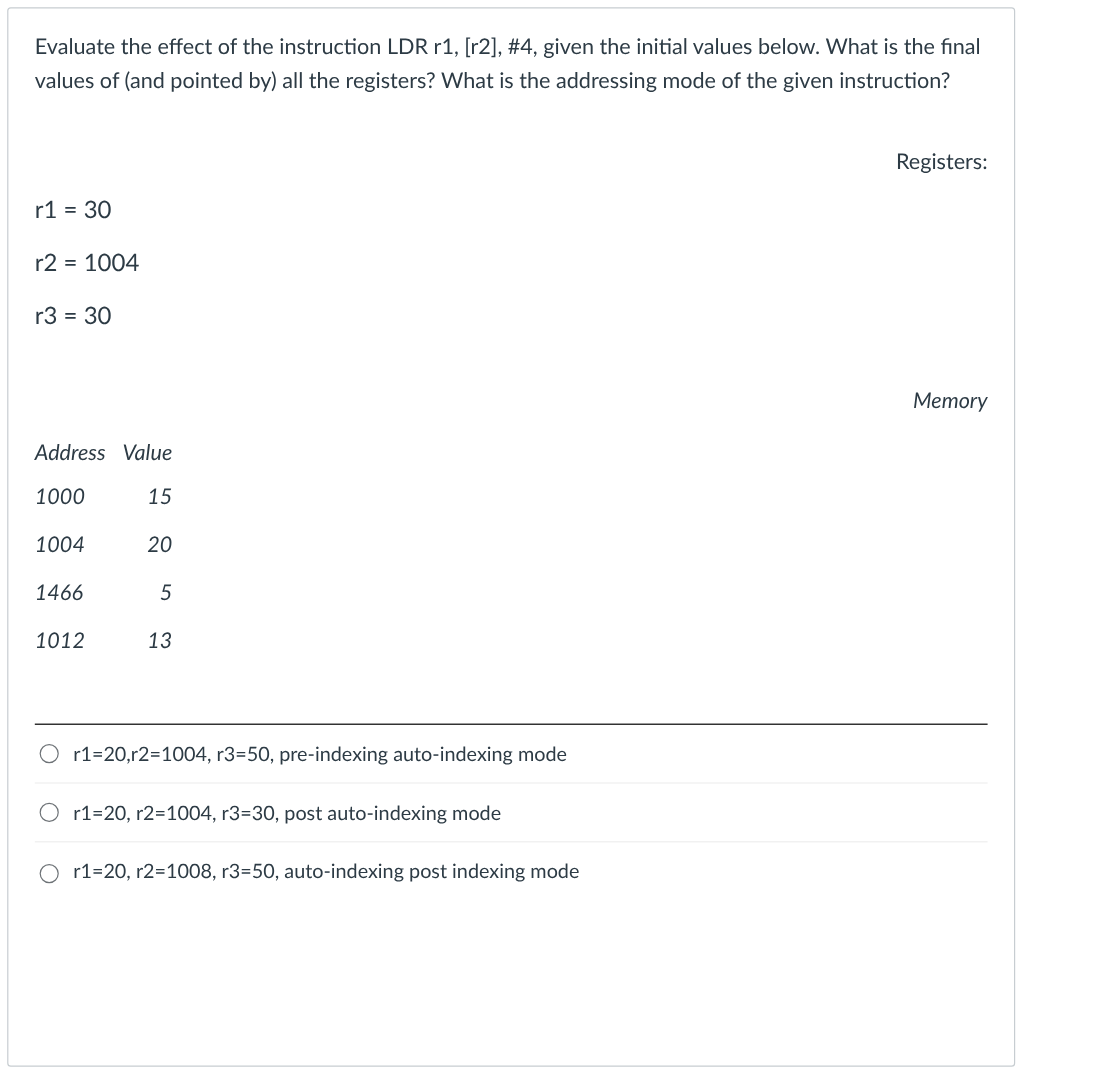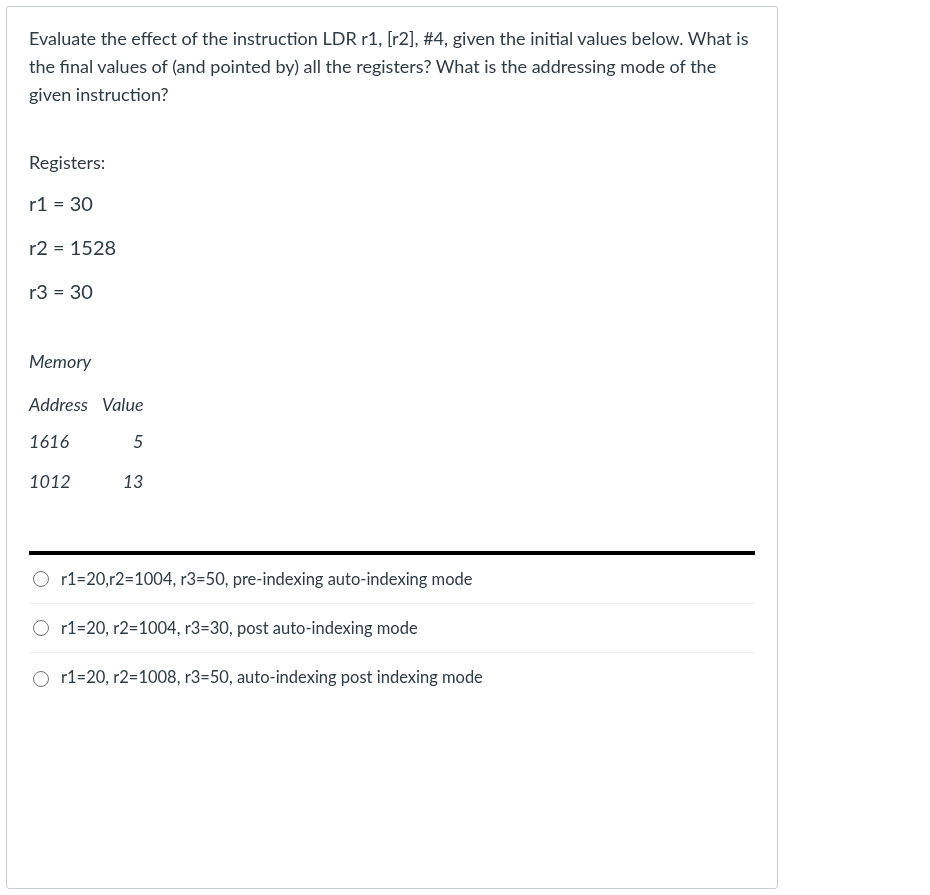--- a/index.html
+++ b/index.html
@@ -10,32 +10,33 @@
     background: #fff;
     color: #2d3b45;
     width: 930px;
     height: 895px;
   }
   .question-card {
     border: 1px solid #c7cdd1;
     border-radius: 3px;
     margin: 6px;
     padding: 18px 22px 10px 22px;
-    width: 772px;
+    width: 840px;
     height: 883px;
   }
   .question-text {
     font-size: 18px;
     line-height: 1.55;
     margin-bottom: 40px;
   }
   .section-label {
     font-size: 18px;
     line-height: 1.5;
     margin-bottom: 12px;
+    text-align: right;
   }
   .reg-line {
     font-size: 20px;
     line-height: 1.5;
     margin-bottom: 14px;
   }
   .mem-section { margin-top: 42px; font-style: italic; }
   .mem-table {
     border-collapse: collapse;
     margin-top: 10px;
@@ -46,21 +47,21 @@
     text-align: center;
     padding: 6px 14px 6px 0;
   }
   .mem-table th.vcol { text-align: left; padding-right: 0; }
   .mem-table td {
     padding: 9px 14px 9px 0;
   }
   .mem-table td.vcol { text-align: right; padding-right: 0; }
   .answers {
     margin-top: 50px;
-    border-top: 4px solid #000000;
+    border-top: 1px solid #000000;
   }
   .answer-row {
     border-bottom: 1px solid #eee;
     padding: 14px 4px;
     display: flex;
     align-items: center;
     font-size: 16.5px;
     cursor: pointer;
   }
   .answer-row:last-child { border-bottom: none; align-items: flex-end; }
@@ -76,36 +77,44 @@
 </head>
 <body>
 
 <div class="question-card">
 
   <div class="question-text">Evaluate the effect of the instruction LDR r1, [r2], #4, given the initial values below. What is the final values of (and pointed by) all the registers? What is the addressing mode of the given instruction?</div>
 
   <div>
     <div class="section-label">Registers:</div>
     <div class="reg-line">r1 = 30</div>
-    <div class="reg-line">r2 = 1528</div>
+    <div class="reg-line">r2 = 1004</div>
     <div class="reg-line">r3 = 30</div>
   </div>
 
   <div class="mem-section">
     <div class="section-label">Memory</div>
     <table class="mem-table">
       <thead>
         <tr>
           <th>Address</th>
           <th class="vcol">Value</th>
         </tr>
       </thead>
       <tbody>
         <tr>
-          <td>1616</td>
+          <td>1000</td>
+          <td class="vcol">15</td>
+        </tr>
+        <tr>
+          <td>1004</td>
+          <td class="vcol">20</td>
+        </tr>
+        <tr>
+          <td>1466</td>
           <td class="vcol">5</td>
         </tr>
         <tr>
           <td>1012</td>
           <td class="vcol">13</td>
         </tr>
       </tbody>
     </table>
   </div>
 

